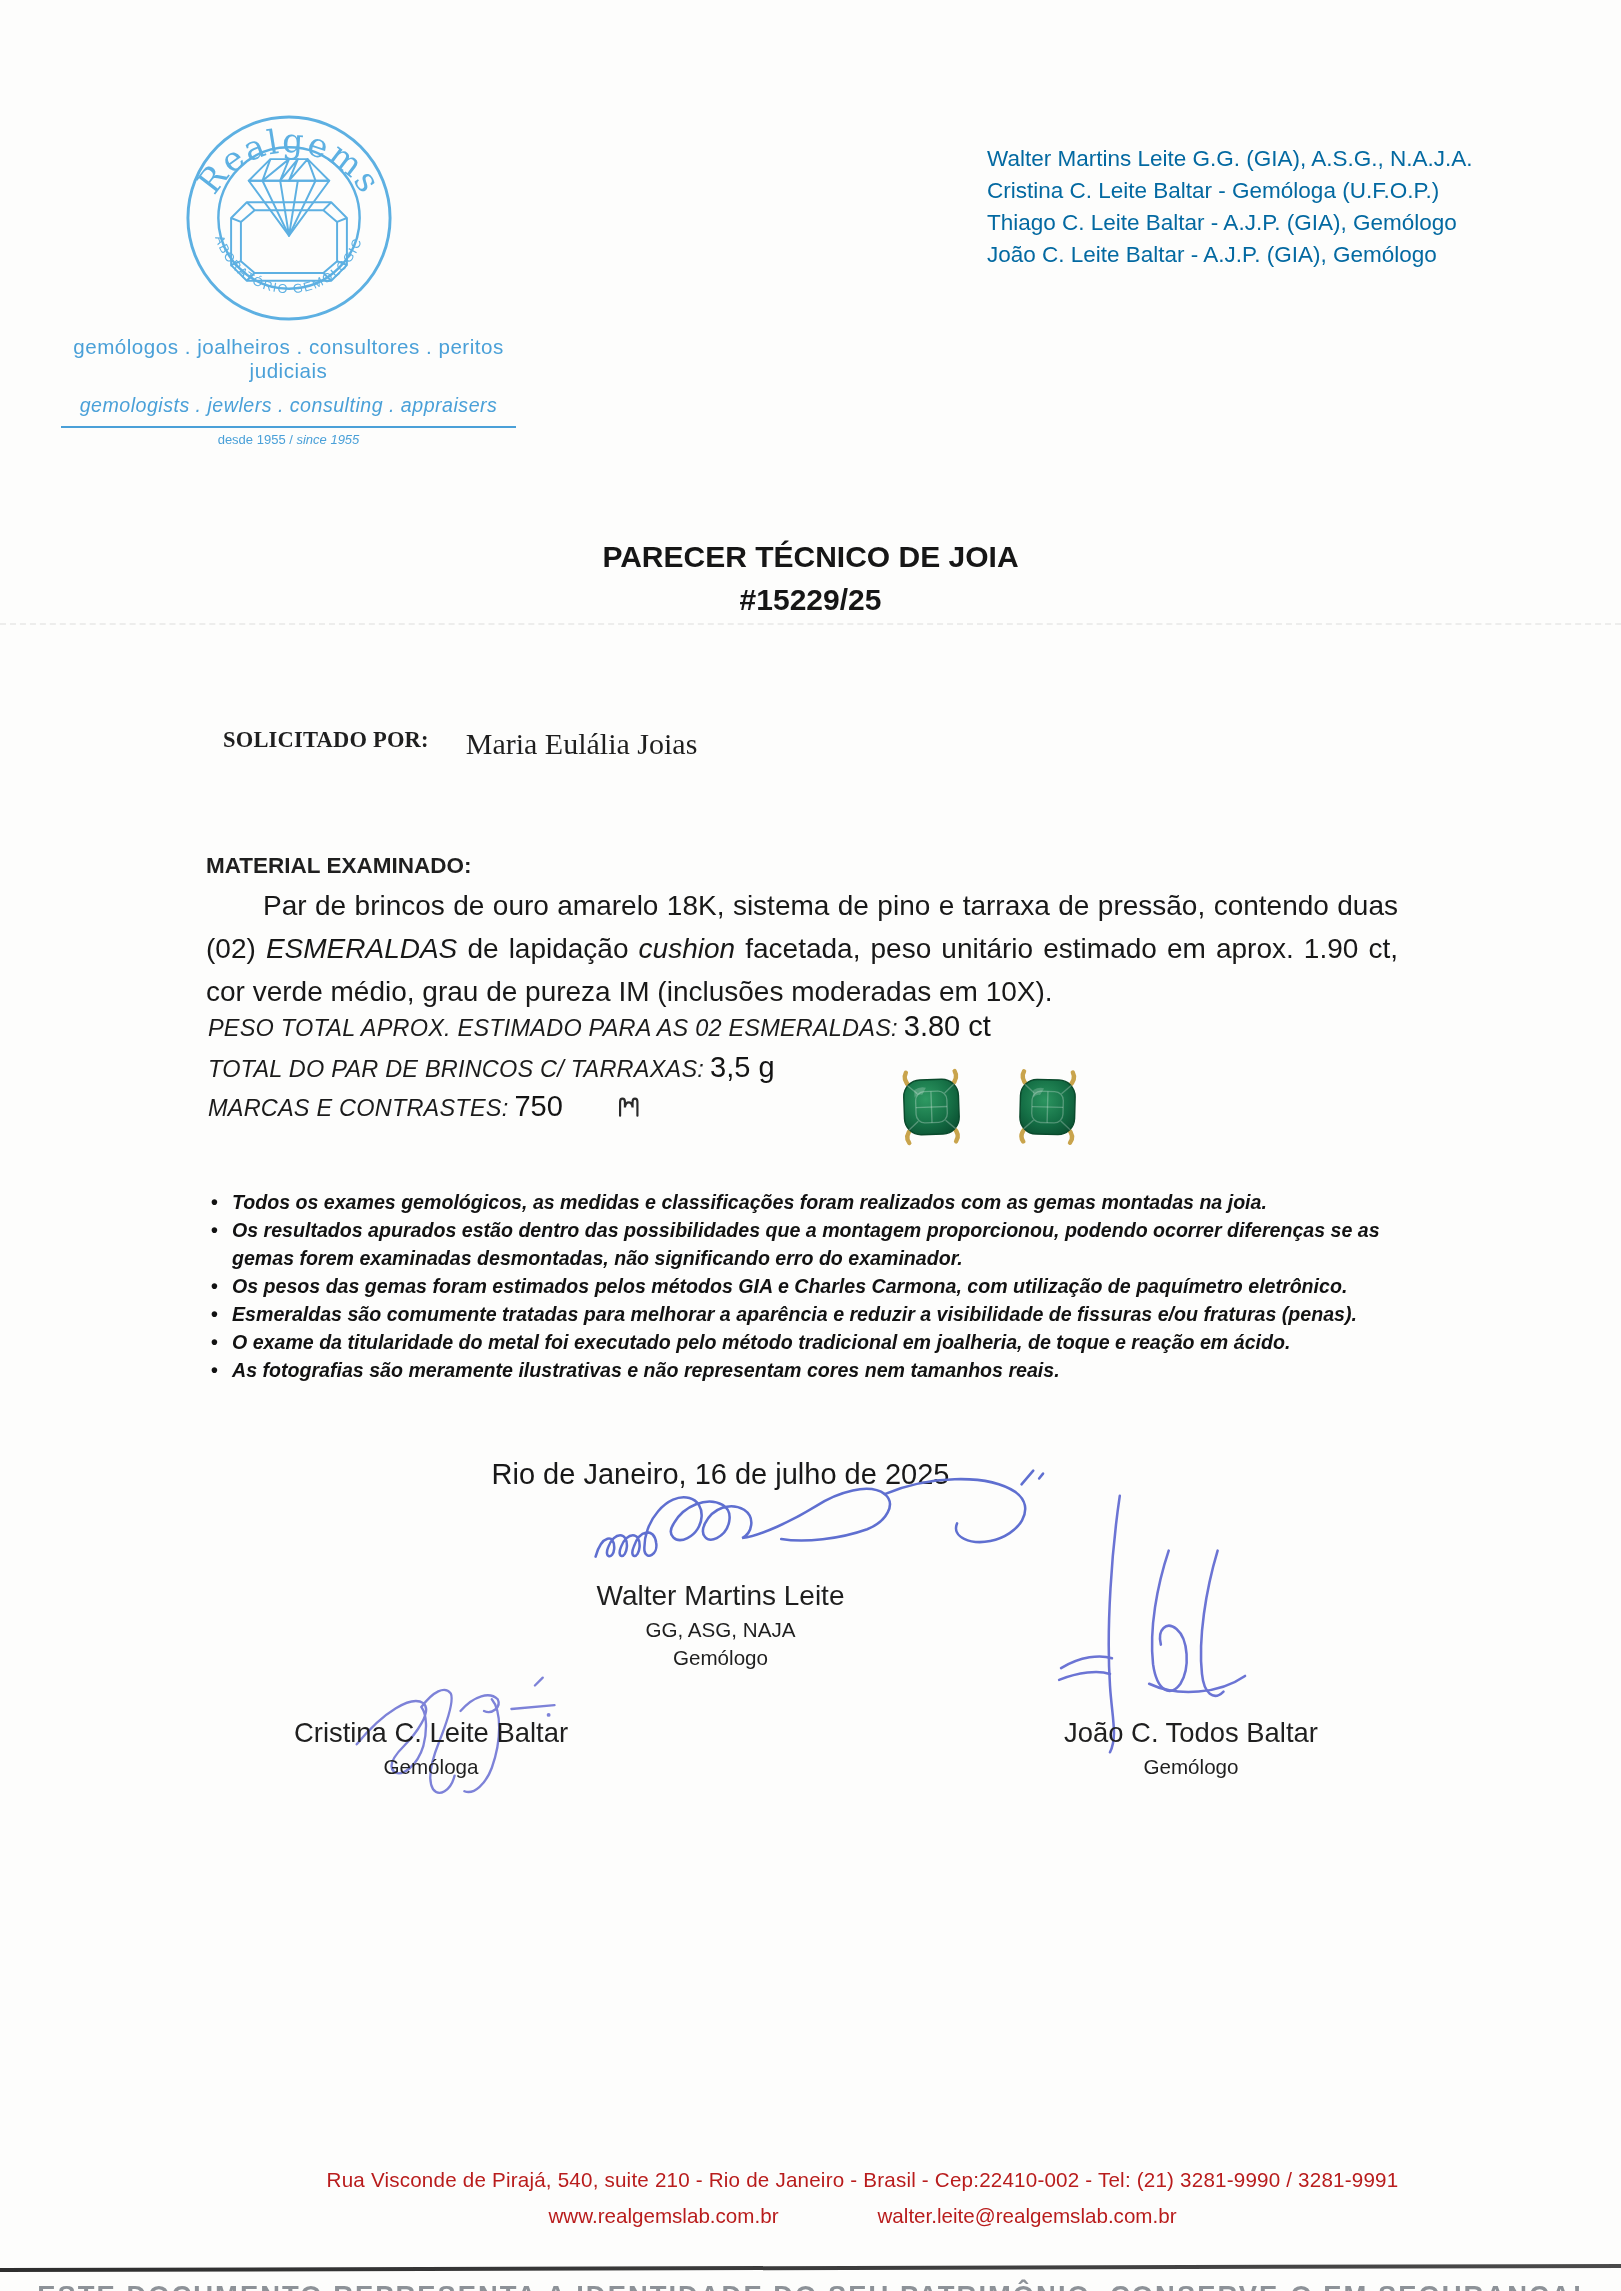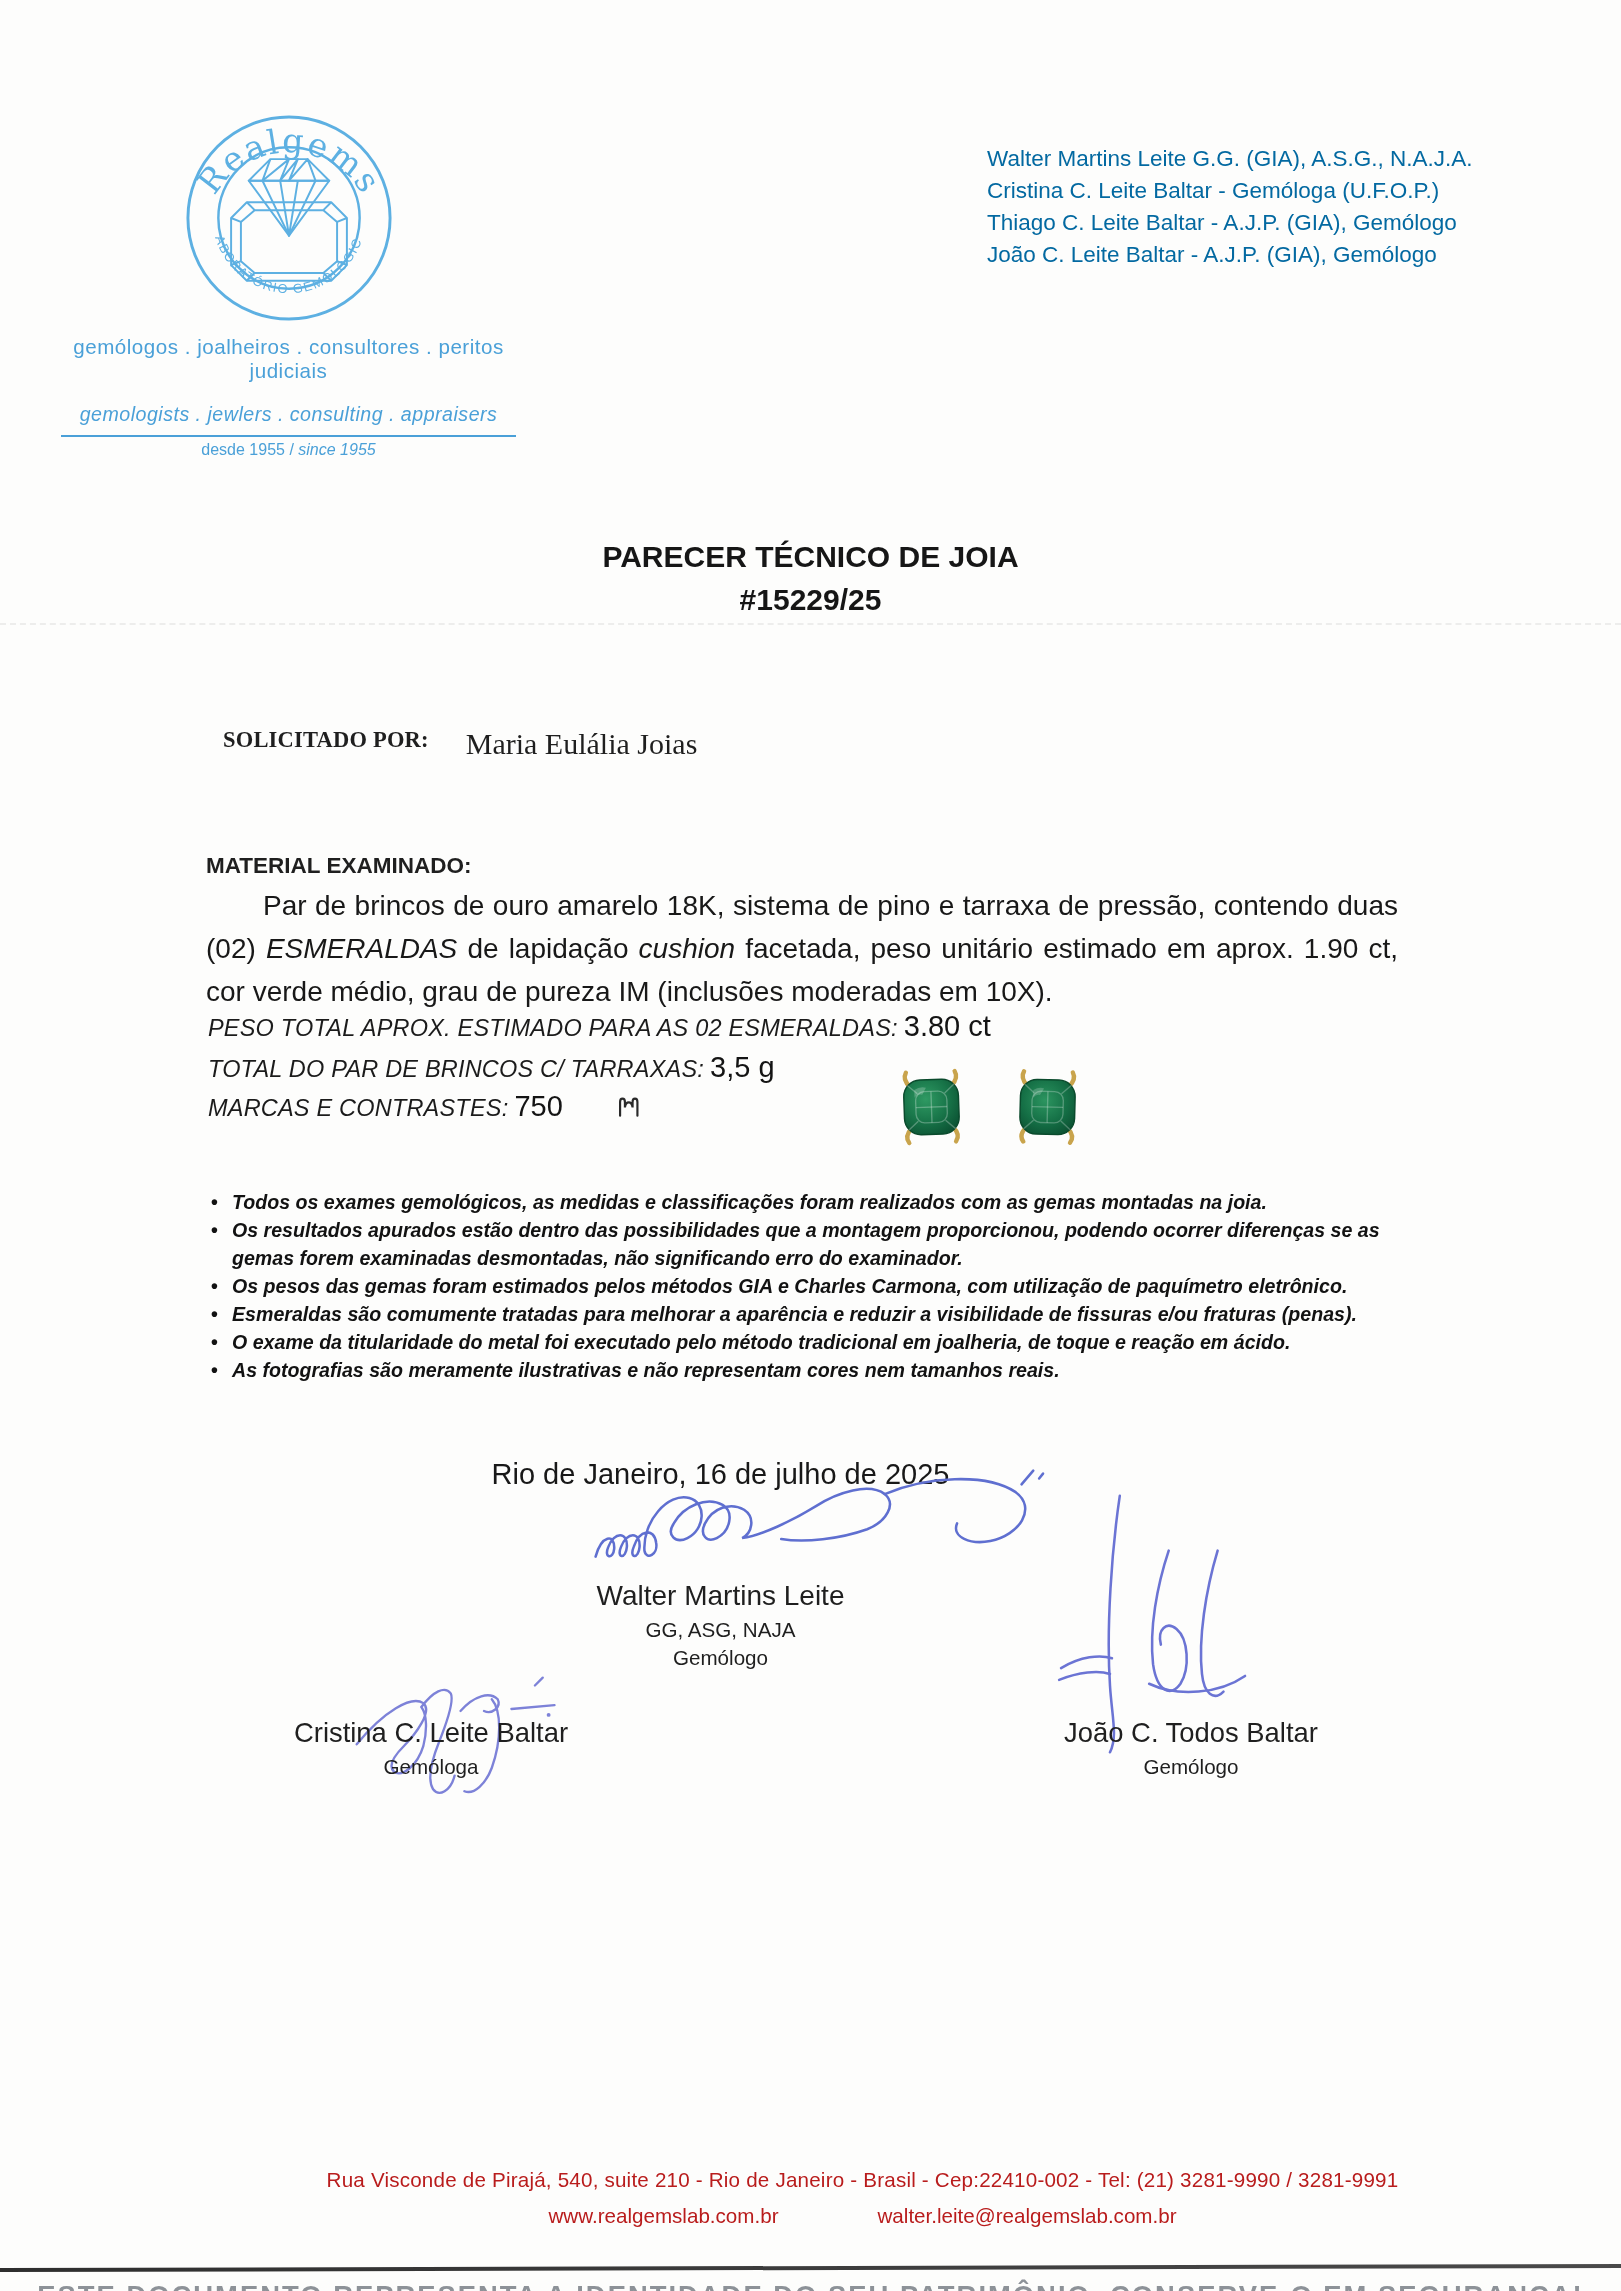--- a/index.html
+++ b/index.html
@@ -9,23 +9,23 @@
     margin:0 auto;
     background:#fdfdfc;
     font-family:"Liberation Sans",sans-serif;
     color:#1f1f1f;
     overflow:hidden;
   }
   
   .logo-wrap{position:absolute;left:184px;top:108px;width:210px;height:220px;}
   .tagline{position:absolute;left:57px;top:335px;width:463px;text-align:center;color:#4aa0d8;}
   .tagline .pt{font-size:20.6px;letter-spacing:0.5px;}
-  .tagline .en{font-size:19.6px;font-style:italic;margin-top:20px;letter-spacing:0.5px;}
+  .tagline .en{font-size:19.6px;font-style:italic;margin-top:11px;letter-spacing:0.5px;}
   .tagline .rule{border:none;border-top:2px solid #4aa0d8;margin:8.8px 3.9px 3.9px 3.9px;}
-  .tagline .since{font-size:16px;}
+  .tagline .since{font-size:13px;}
   .tagline .since .it{font-style:italic;}
   .credentials{position:absolute;left:987px;top:143px;color:#0369a1;font-size:22.5px;line-height:32px;}
   
   .doc-title{position:absolute;left:0;top:535px;width:1621px;text-align:center;font-weight:bold;font-size:30px;line-height:43px;color:#161616;}
   .artifact-line{position:absolute;left:0;top:623px;width:1621px;border-top:2px dashed #ededec;}
   
   .requested{position:absolute;left:223px;top:727px;display:flex;align-items:flex-start;gap:37px;font-family:Liberation Serif, serif;}
   .requested .lbl{font-weight:bold;font-size:22.5px;letter-spacing:0.2px;}
   .requested .val{font-size:30px;}
   

